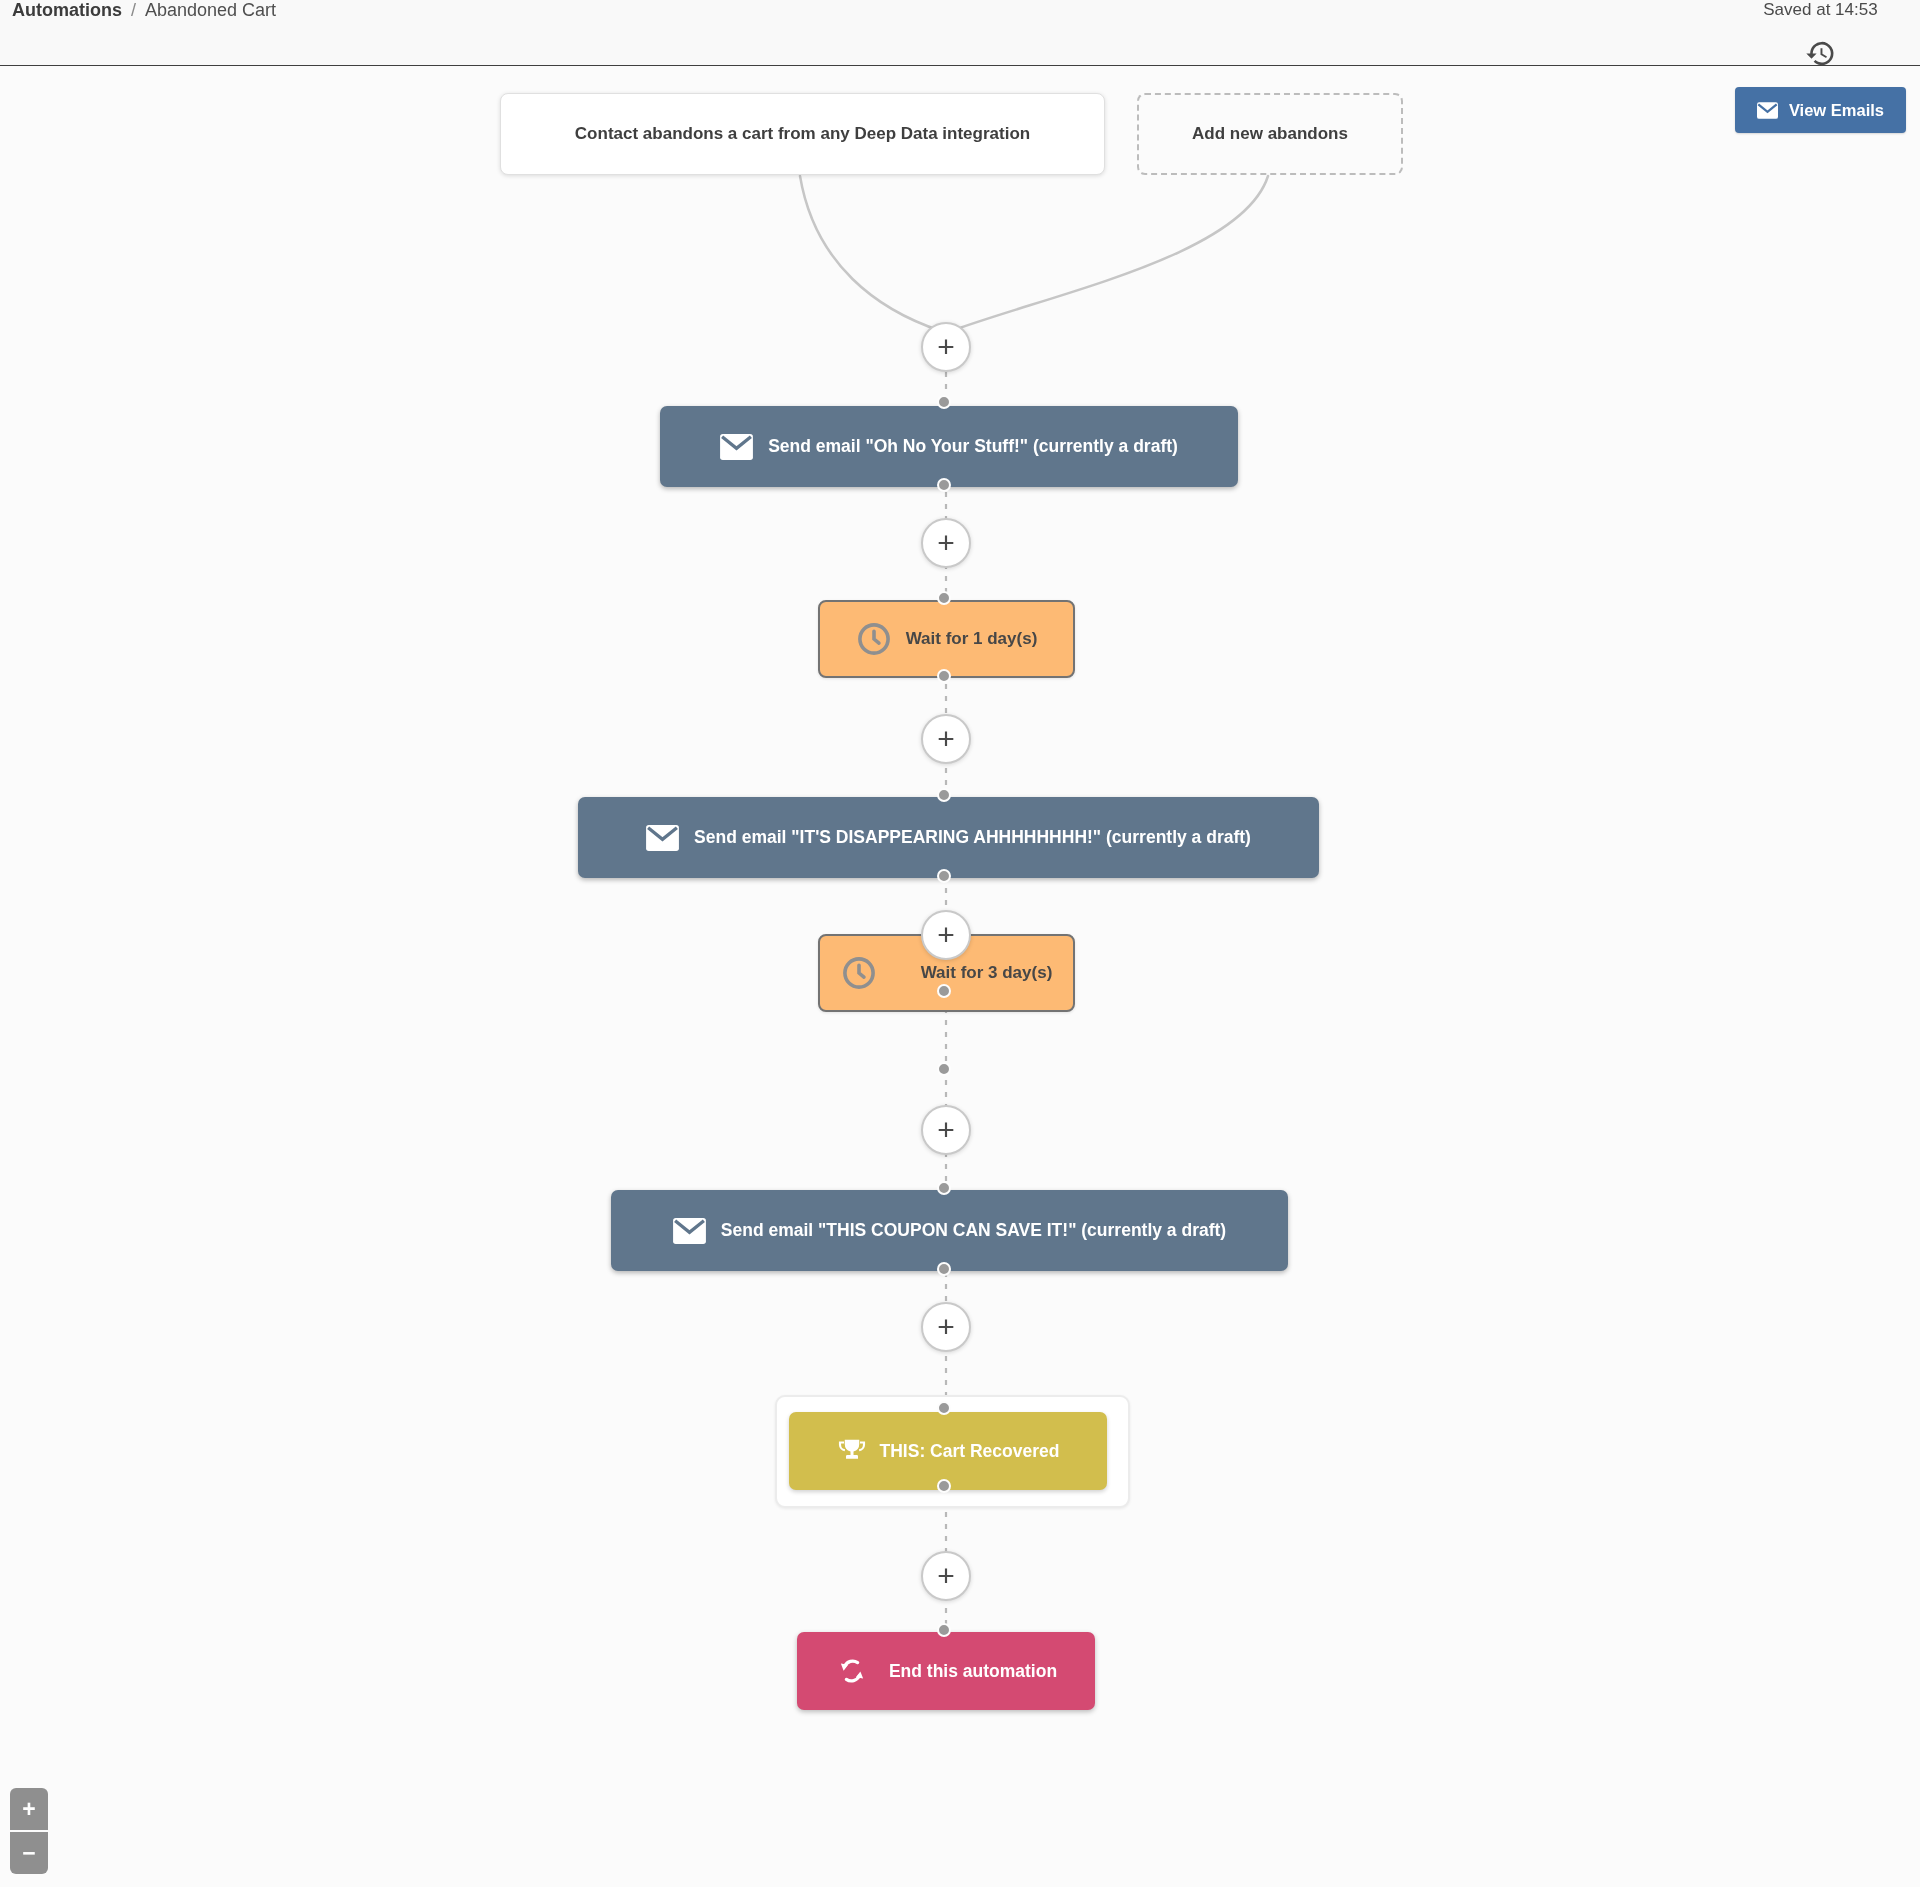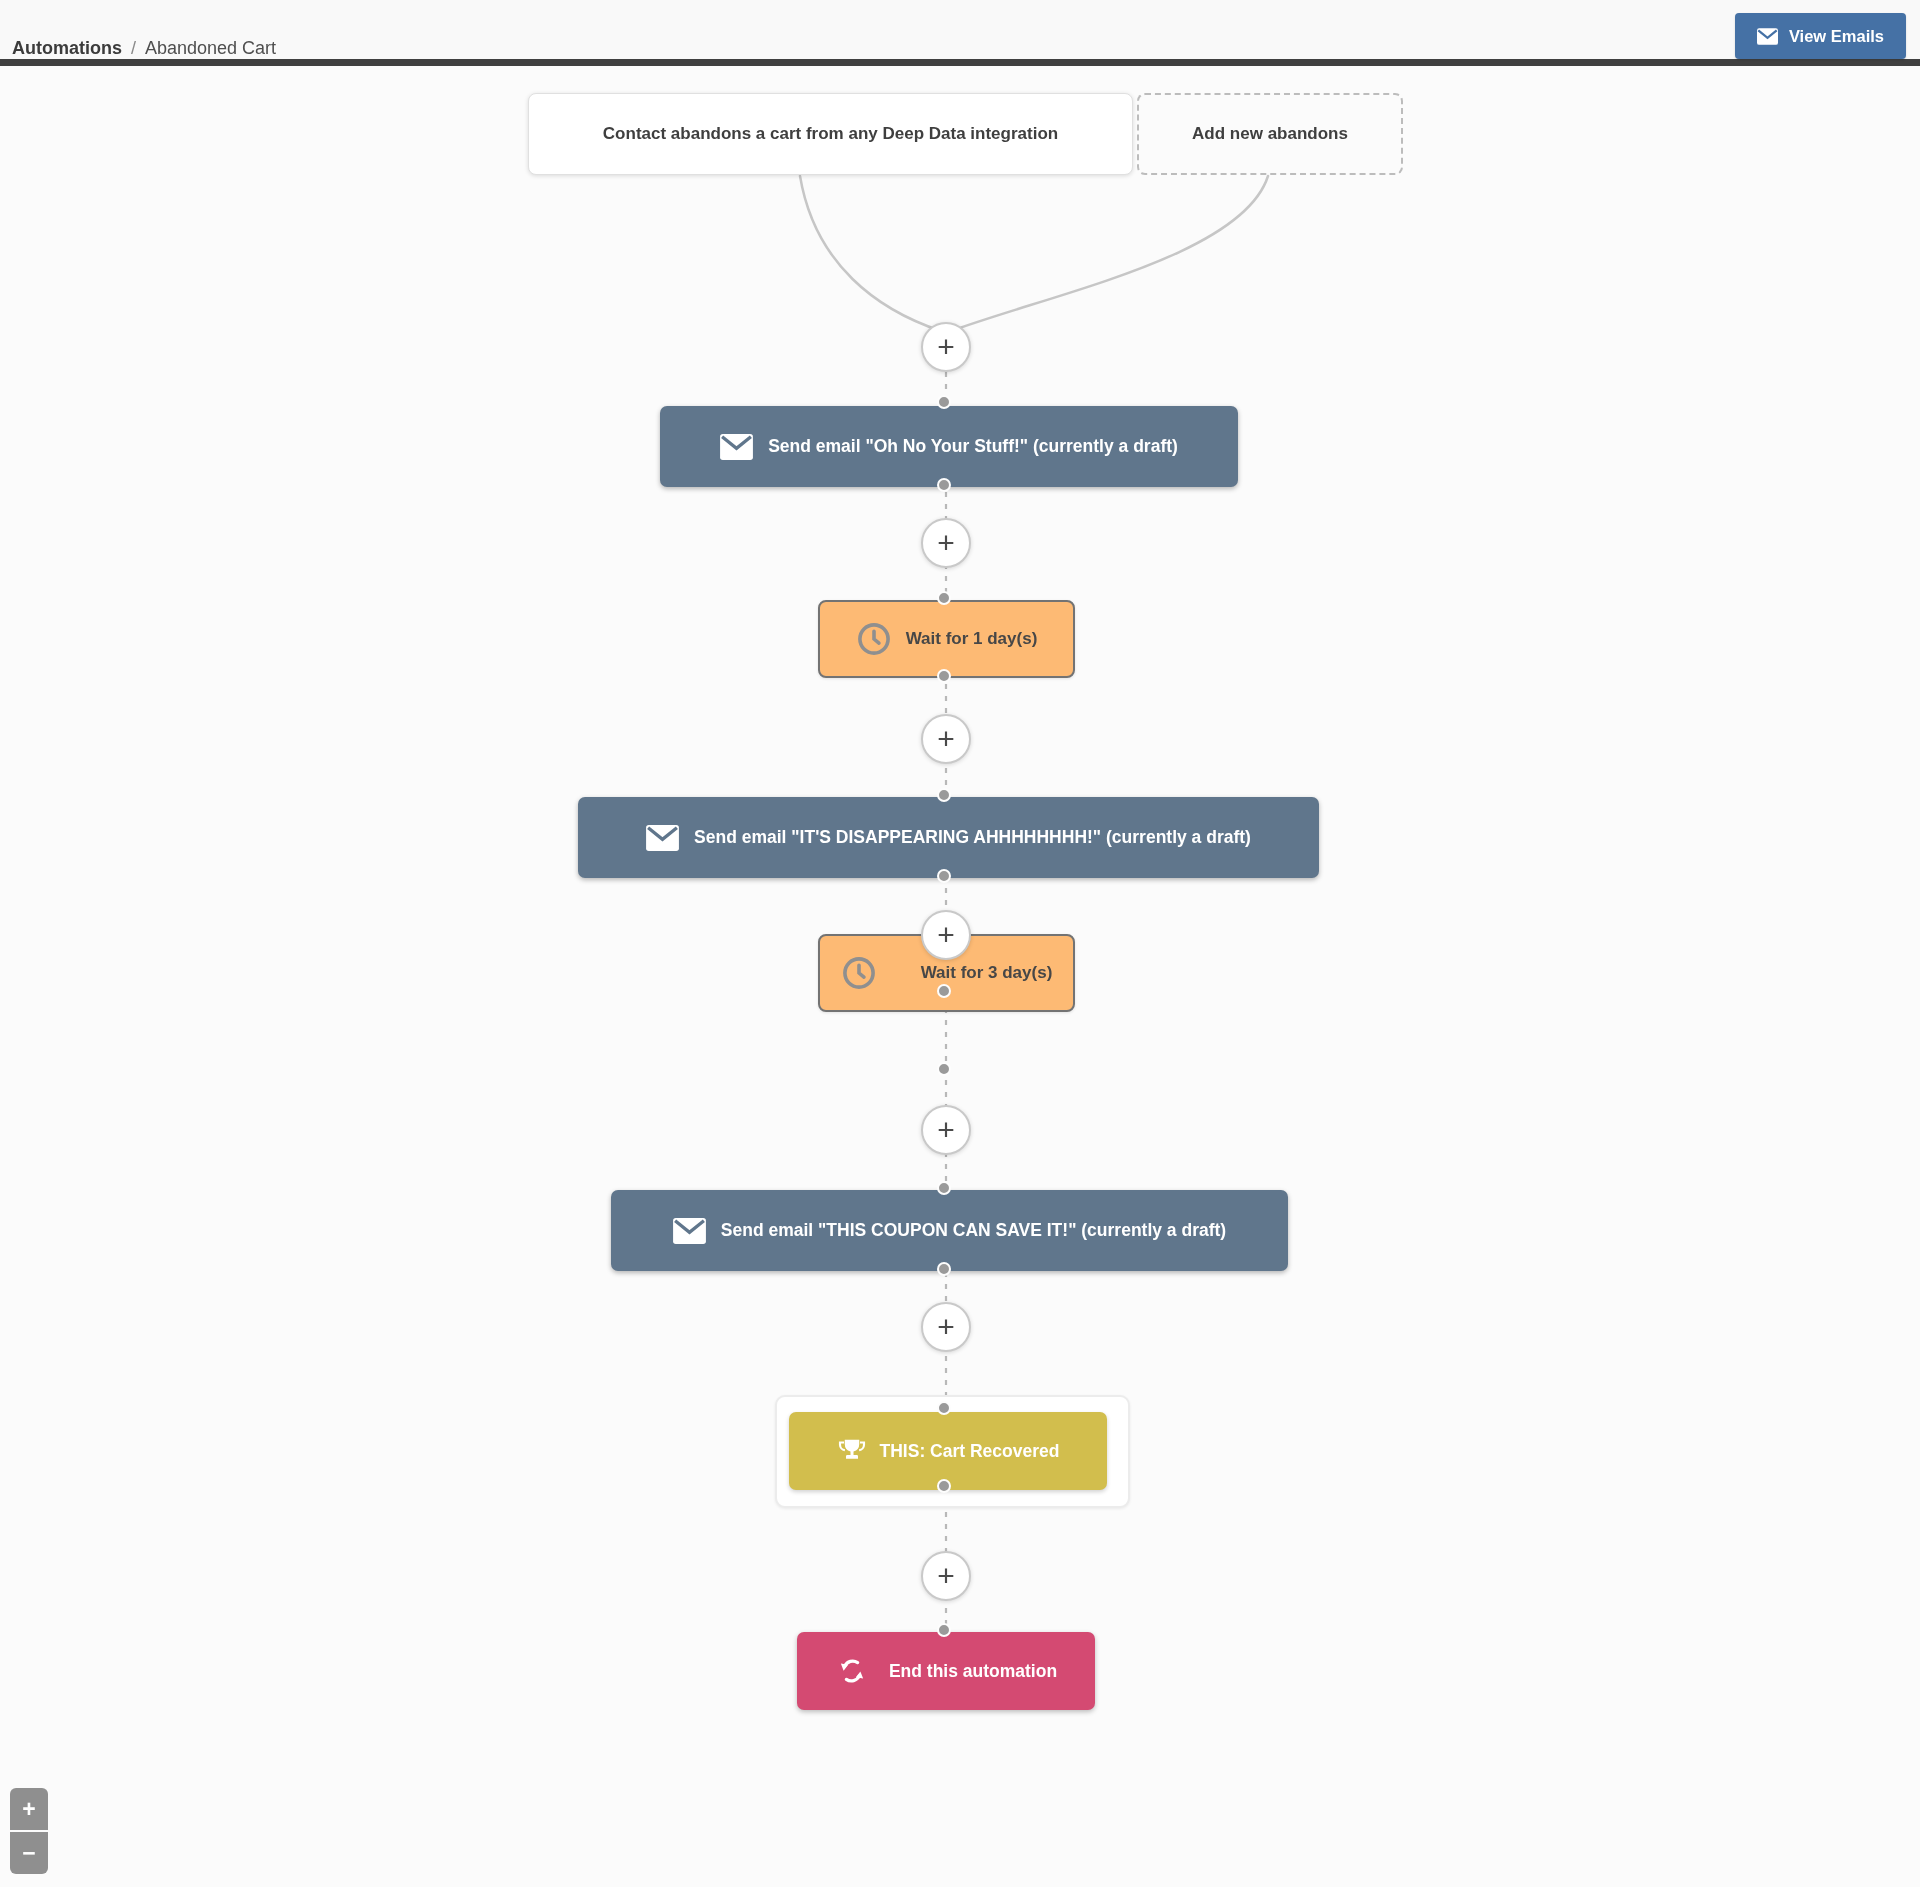--- a/index.html
+++ b/index.html
@@ -2,22 +2,22 @@
 <html><head>
 <meta charset="utf-8">
 <style>
   * { margin:0; padding:0; box-sizing:border-box; }
   body { font-family:"Liberation Sans","DejaVu Sans",sans-serif; background:#ffffff; }
   #app { position:relative; width:1920px; height:1887px; background:#fbfbfb; overflow:hidden; }
 
   
   .topbar {
     position:absolute; top:0; left:0; width:1920px; height:66px;
-    background:#f9f9f9; border-bottom:7px solid #404040;
-    display:flex; align-items:flex-end; justify-content:space-between;
+    background:#f9f9f9; border-bottom:1px solid #404040;
+    display:flex; align-items:flex-start; justify-content:space-between;
     padding:0 14px 0 12px; z-index:10;
   }
   .crumbs { display:flex; align-items:center; font-size:18px; }
   .crumb-root { font-weight:bold; color:#3c3c3c; }
   .crumb-sep  { color:#8a8a8a; margin:0 9px; }
   .crumb-page { color:#4f4f4f; }
   .topbar-right { display:flex; align-items:center; gap:18px;flex-direction:column; }
   .saved-text { font-size:17px; color:#4a4a4a; }
   .history-btn { background:none; border:none; cursor:pointer; display:flex; align-items:center; }
   .view-emails-btn {
@@ -27,21 +27,21 @@
     font-family:inherit; box-shadow:0 1px 2px rgba(0,0,0,.15);
   }
 
   
   .layer { position:absolute; top:0; left:0; z-index:0; pointer-events:none; }
   .node { position:absolute; display:flex; align-items:center; justify-content:center; z-index:2; }
   .trigger-box {
     left:500px; top:93px; width:605px; height:82px;
     background:#fff; border:1px solid #e0e0e0; border-radius:8px;
     box-shadow:0 1px 4px rgba(0,0,0,.13);
-    font-size:17px; font-weight:bold; color:#3f3f3f; cursor:pointer;margin-left:28px;
+    font-size:17px; font-weight:bold; color:#3f3f3f; cursor:pointer;
   }
   .add-trigger-box {
     left:1137px; top:93px; width:266px; height:82px;
     border:2px dashed #bcbcbc; border-radius:8px;
     font-size:17px; font-weight:bold; color:#3f3f3f; cursor:pointer;
   }
   .email-node {
     background:#60768c; border-radius:7px; color:#fff;
     box-shadow:0 2px 5px rgba(0,0,0,.28);
     font-size:17.5px; font-weight:bold; gap:15px; cursor:pointer;

